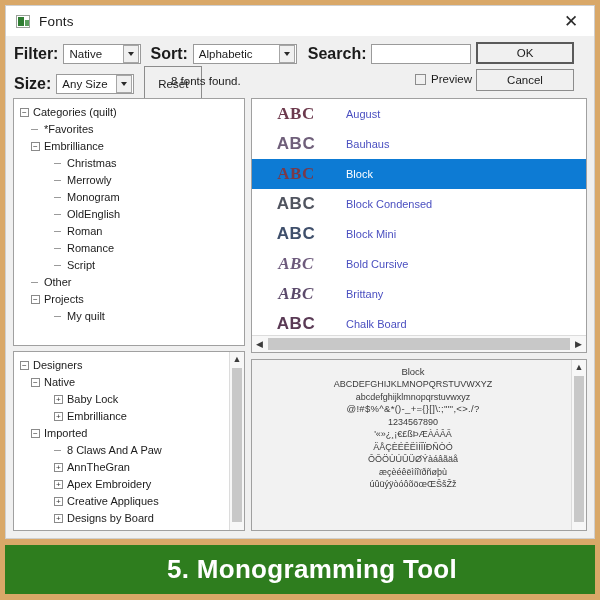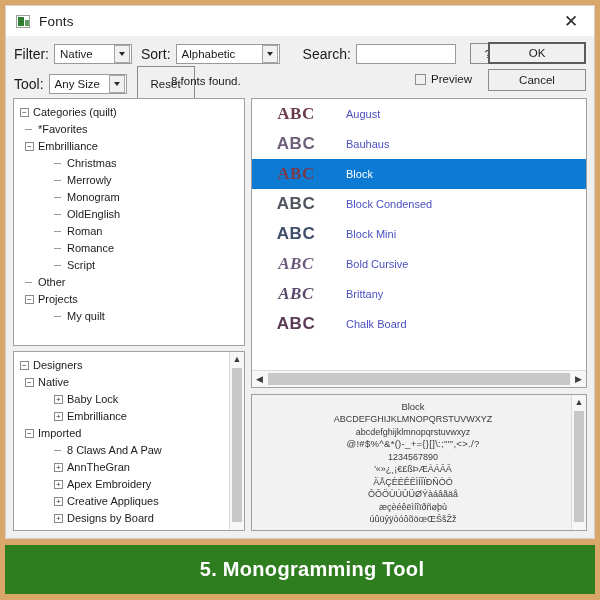--- a/index.html
+++ b/index.html
@@ -65,21 +65,21 @@
   
   #toolbar {
     background:#f0f0f0;
     padding:5px 8px 6px 8px;
     flex:none;
     position:relative;
     height:62px;
   }
   .trow { display:flex; align-items:center; height:25px; }
   .trow.r2 { margin-top:5px; }
-  .tlabel { font-size:14px; color:#1b1b1b; margin-right:5px; }
+  .tlabel { font-size:16px; color:#1b1b1b; margin-right:5px;font-weight:bold; }
 
   .combo {
     height:20px;
     background:#ffffff;
     border:1px solid #9a9a9a;
     display:flex; align-items:center;
     position:relative;
     cursor:pointer;
   }
   .combo .ctext {
@@ -115,21 +115,21 @@
   }
   #help-btn {
     margin-left:14px;
     width:36px; height:21px;
     background:#f0f0f0; border:1px solid #8c8c8c;
     font-size:11.5px; color:#1b1b1b;
     display:flex;align-items:center;justify-content:center;
     cursor:pointer;
   }
   #ok-btn, #cancel-btn {
-    position:absolute; right:8px;
+    position:absolute; right:20px;
     width:98px; height:22px;
     background:#f0f0f0;
     font-size:11.5px; color:#1b1b1b;
     display:flex;align-items:center;justify-content:center;
     cursor:pointer;
   }
   #ok-btn { top:6px; border:2px solid #5a5a5a; }
   #cancel-btn { top:33px; border:1px solid #8c8c8c; }
 
   #found-text {
@@ -174,39 +174,39 @@
   .expander {
     width:9px;height:9px;border:1px solid #8a8a8a;background:#fff;
     display:inline-flex;align-items:center;justify-content:center;
     font-size:8px;line-height:1;color:#333;flex:none;margin-right:4px;
     font-family:"Liberation Mono", monospace;
     cursor:pointer;
   }
   .leafdash { width:9px;height:9px;margin-right:4px;flex:none;position:relative; }
   .leafdash::before{content:"";position:absolute;left:0;top:4px;width:7px;height:1px;background:#9a9a9a;}
   .d0 { padding-left:6px; }
-  .d1 { padding-left:11px; }
+  .d1 { padding-left:17px; }
   .d2 { padding-left:40px; }
 
   
   .vscroll {
     position:absolute; right:0; top:0; bottom:0; width:15px;
     background:#f7f7f7; border-left:1px solid #dcdcdc;
   }
   .vscroll .arrow-up {
     height:14px; display:flex;align-items:center;justify-content:center;
     font-size:9px;color:#3b3b3b; cursor:pointer;
   }
   .vscroll .vthumb {
     position:absolute; left:2px; right:2px; top:16px; bottom:8px;
     background:#c8c8c8; cursor:pointer;
   }
 
   
-  #fontlist-panel { height:290px; display:flex; flex-direction:column; }
+  #fontlist-panel { height:255px; display:flex; flex-direction:column; }
   #fontlist { flex:1; overflow:hidden; background:#fff; }
   .frow {
     height:30px; display:flex; align-items:center; cursor:pointer;
   }
   .frow .sample {
     width:88px; text-align:center; flex:none;
     font-size:17px; font-weight:bold; letter-spacing:.5px;
     overflow:hidden; white-space:nowrap;
   }
   .frow .fname {
@@ -247,21 +247,21 @@
   #preview-inner .psym { font-size:9.5px; letter-spacing:.3px; }
 
   
   #banner {
     position:absolute; left:5px; right:5px; bottom:6px;
     height:49px;
     background:#2e7d1e;
     display:flex; align-items:center; justify-content:center;
   }
   #banner-text {
-    color:#ffffff; font-size:20px; font-weight:bold; letter-spacing:.3px;margin-left:24px;
+    color:#ffffff; font-size:26px; font-weight:bold; letter-spacing:.3px;margin-left:24px;
   }
 </style>
 </head>
 <body>
 
 <div id="frame">
 
   <div id="window">
 
     <div id="titlebar">
@@ -283,28 +283,28 @@
         </div>
 
         <span class="tlabel" style="margin-left:9px;">Sort:</span>
         <div class="combo" id="sort-combo">
           <span class="ctext">Alphabetic</span>
           <span class="cbtn">
               <i class="caret"></i>
             </span>
         </div>
 
-        <span class="tlabel" style="margin-left:23px;">Search:</span>
+        <span class="tlabel" style="margin-left:11px;">Search:</span>
         <input id="search-input" type="text" placeholder="" style="">
 
         <div id="help-btn">?</div>
       </div>
 
       <div class="trow r2">
-        <span class="tlabel">Tool:</span>
+        <span class="tlabel">Size:</span>
         <div class="combo" id="size-combo">
           <span class="ctext">Any Size</span>
           <span class="cbtn">
               <i class="caret"></i>
             </span>
         </div>
         <div id="reset-btn">Reset</div>
       </div>
 
       <span id="found-text">8 fonts found.</span>

